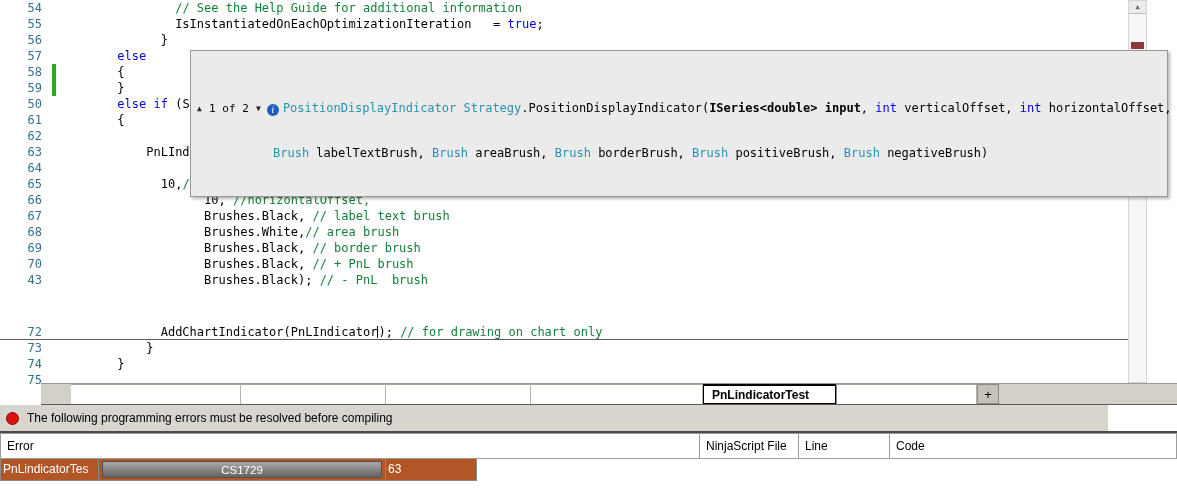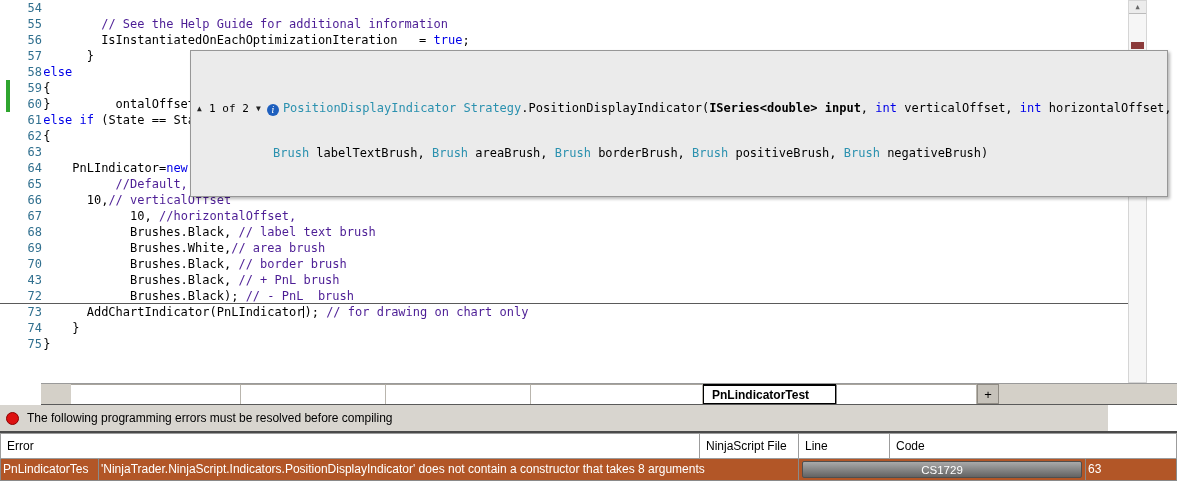--- a/index.html
+++ b/index.html
@@ -8,31 +8,31 @@
     position:relative; width:1177px; height:491px; overflow:hidden;
     background:#fff; font-family:"Liberation Sans", sans-serif;
   }
 
   
   .editor {
     position:absolute; top:0; left:0; width:1177px; height:383px;
     background:#fff; font-family:"DejaVu Sans Mono", monospace; font-size:12px;
   }
   .code-lines { position:absolute; top:0; left:0; width:1128px; }
-  .crow { display:flex; height:16px; line-height:16px;flex-direction:column; }
-  .crow.ul { box-shadow: inset 0 -1px 0 #5a5a5a; }
+  .crow { display:flex; height:16px; line-height:16px; }
+  .crow.ul { box-shadow: inset 0 -1px 0 #5a5a5a; margin-top: 36px; }
   .gnum { flex:none; width:46px; text-align:right; padding-right:4px; color:#31708f; }
   .gmargin { flex:none; width:28px; position:relative; }
   .gmargin.chg::before { content:""; position:absolute; left:6px; top:0; width:4px; height:16px; background:#2ea52e; }
   .foldbox { position:absolute; left:5px; top:3px; width:10px; height:10px; border:1px solid #808080; background:#fff; }
   .foldbox::before { content:""; position:absolute; left:1px; right:1px; top:3px; height:1px; background:#000; }
   .ccode { white-space:pre; flex:1; }
   .s-plain { color:#000; }
   .s-kw   { color:#0000e8; }
-  .s-com  { color:#4c1d95; }
+  .s-com  { color:#15803d; }
   .s-type { color:#2b91af; }
   .s-bold { color:#000; font-weight:bold; }
   .caret { display:inline-block; width:0; height:12px; border-left:1px solid #000; vertical-align:-2px; }
 
   
   .vscroll { position:absolute; left:1128px; top:0; width:19px; height:383px; background:#f6f6f6; border:1px solid #d5d5d5; z-index:1; }
   .vs-arrow { height:13px; border-bottom:1px solid #bbb; background:#ececec; text-align:center; font-size:7px; line-height:12px; color:#666; }
   .vs-mark { position:absolute; left:2px; width:13px; height:7px; background:#8b3a3a; }
   .vs-mark.m1 { top:41px; }
   .vs-mark.m2 { top:84px; }
@@ -118,21 +118,21 @@
           <span class="gnum">58</span>
           <span class="gmargin chg"></span>
           <span class="ccode"><span class="s-plain">      {</span></span>
         </div>
         <div class="crow">
           <span class="gnum">59</span>
           <span class="gmargin chg"></span>
           <span class="ccode"><span class="s-plain">      }         ontalOffset:</span></span>
         </div>
         <div class="crow">
-          <span class="gnum">60</span>
+          <span class="gnum">50</span>
           <span class="gmargin"></span>
           <span class="ccode"><span class="s-plain">      </span><span class="s-kw">else</span><span class="s-plain"> </span><span class="s-kw">if</span><span class="s-plain"> (State == State.DataLoaded)</span></span>
         </div>
         <div class="crow">
           <span class="gnum">61</span>
           <span class="gmargin"></span>
           <span class="ccode"><span class="s-plain">      {</span></span>
         </div>
         <div class="crow">
           <span class="gnum">62</span>
@@ -237,21 +237,20 @@
 
   <div class="etable">
     <div class="ehead">
       <div class="hcell c-error">Error</div>
       <div class="hcell c-file">NinjaScript File</div>
       <div class="hcell c-line">Line</div>
       <div class="hcell c-code">Code</div>
     </div>
     <div class="erow">
       <div class="ecell c-file">PnLindicatorTes</div>
-      <div class="ecell c-error">'NinjaTrader.NinjaScript.Indicators.PositionDisplayIndicator' does not contain a constructor that takes 8 arguments</div>
       <div class="ecell c-code">
           <span class="code-badge">CS1729</span>
         </div>
       <div class="ecell c-line">63</div>
     </div>
   </div>
 
 </div>
 
 </body></html>

